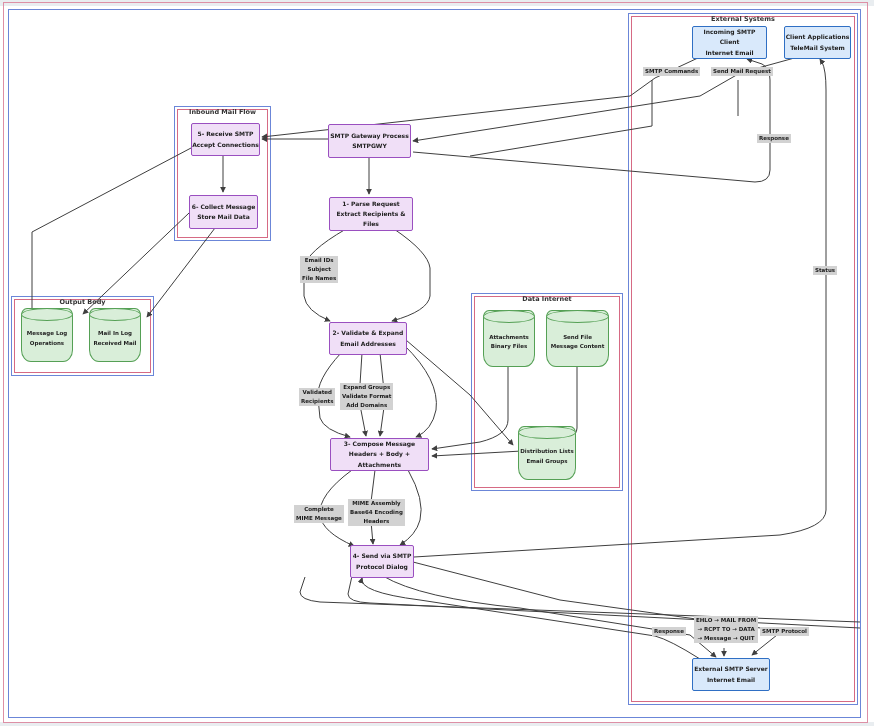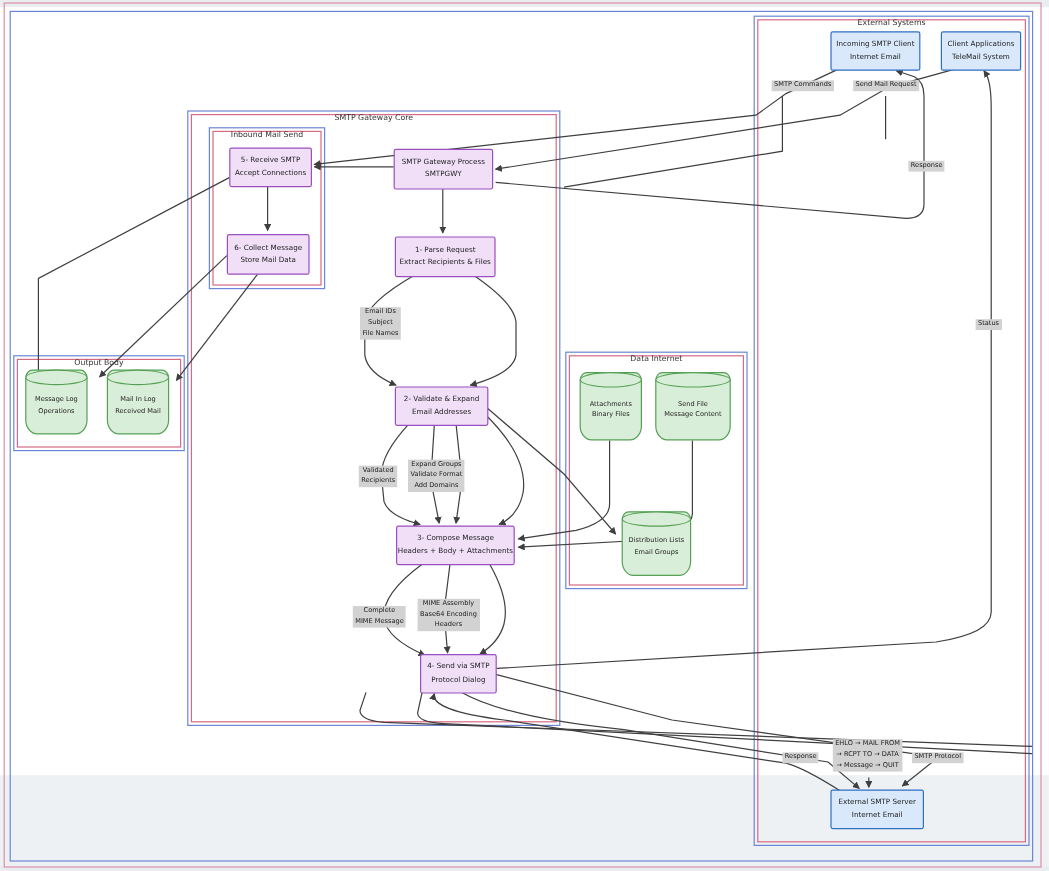--- a/index.html
+++ b/index.html
@@ -4,22 +4,23 @@
 <style>
   html,body { margin:0; padding:0; }
   body {
     width:874px; height:726px;
     background:#eef1f3;
     font-family:"DejaVu Sans", sans-serif;
     position:relative;
     overflow:hidden;
   }
   #stage {
-    position:absolute; left:0; top:6px; width:874px; height:640px;
+    position:absolute; left:0; top:6px; width:874px; height:716px;
     background:#ffffff;
+    font-weight:bold;
   }
   .cluster { position:absolute; border:1px solid #6b86d8; background:transparent; }
   .cluster.double::after {
     content:""; position:absolute; inset:2px;
     border:1px solid #d66a84; pointer-events:none;
   }
   .cluster.pink { border-color:#dd8fa5; }
   .cluster.plain-blue { border-color:#6b86d8; }
   .cluster-title {
     position:absolute; top:1px; left:0; width:100%;
@@ -63,26 +64,23 @@
 
 <div id="stage">
 
   <div class="cluster pink" style="left:3px;top:-4px;width:863px;height:719px;"></div>
   <div class="cluster plain-blue" style="left:8px;top:3px;width:851px;height:707px;"></div>
 
   <div class="cluster double" style="left:628px;top:7px;width:228px;height:690px;">
     <div class="cluster-title">External Systems</div>
   </div>
 
-  <div class="cluster double" style="left:156px;top:86px;width:309px;height:511px;">
-    <div class="cluster-title">SMTP Gateway Core</div>
-  </div>
 
   <div class="cluster double" style="left:174px;top:100px;width:95px;height:133px;">
-    <div class="cluster-title">Inbound Mail Send</div>
+    <div class="cluster-title">Inbound Mail Flow</div>
   </div>
 
 
   <div class="cluster double" style="left:11px;top:290px;width:141px;height:78px;">
     <div class="cluster-title">Output Body</div>
   </div>
 
   <div class="cluster double" style="left:471px;top:287px;width:150px;height:196px;">
     <div class="cluster-title">Data Internet</div>
   </div>

